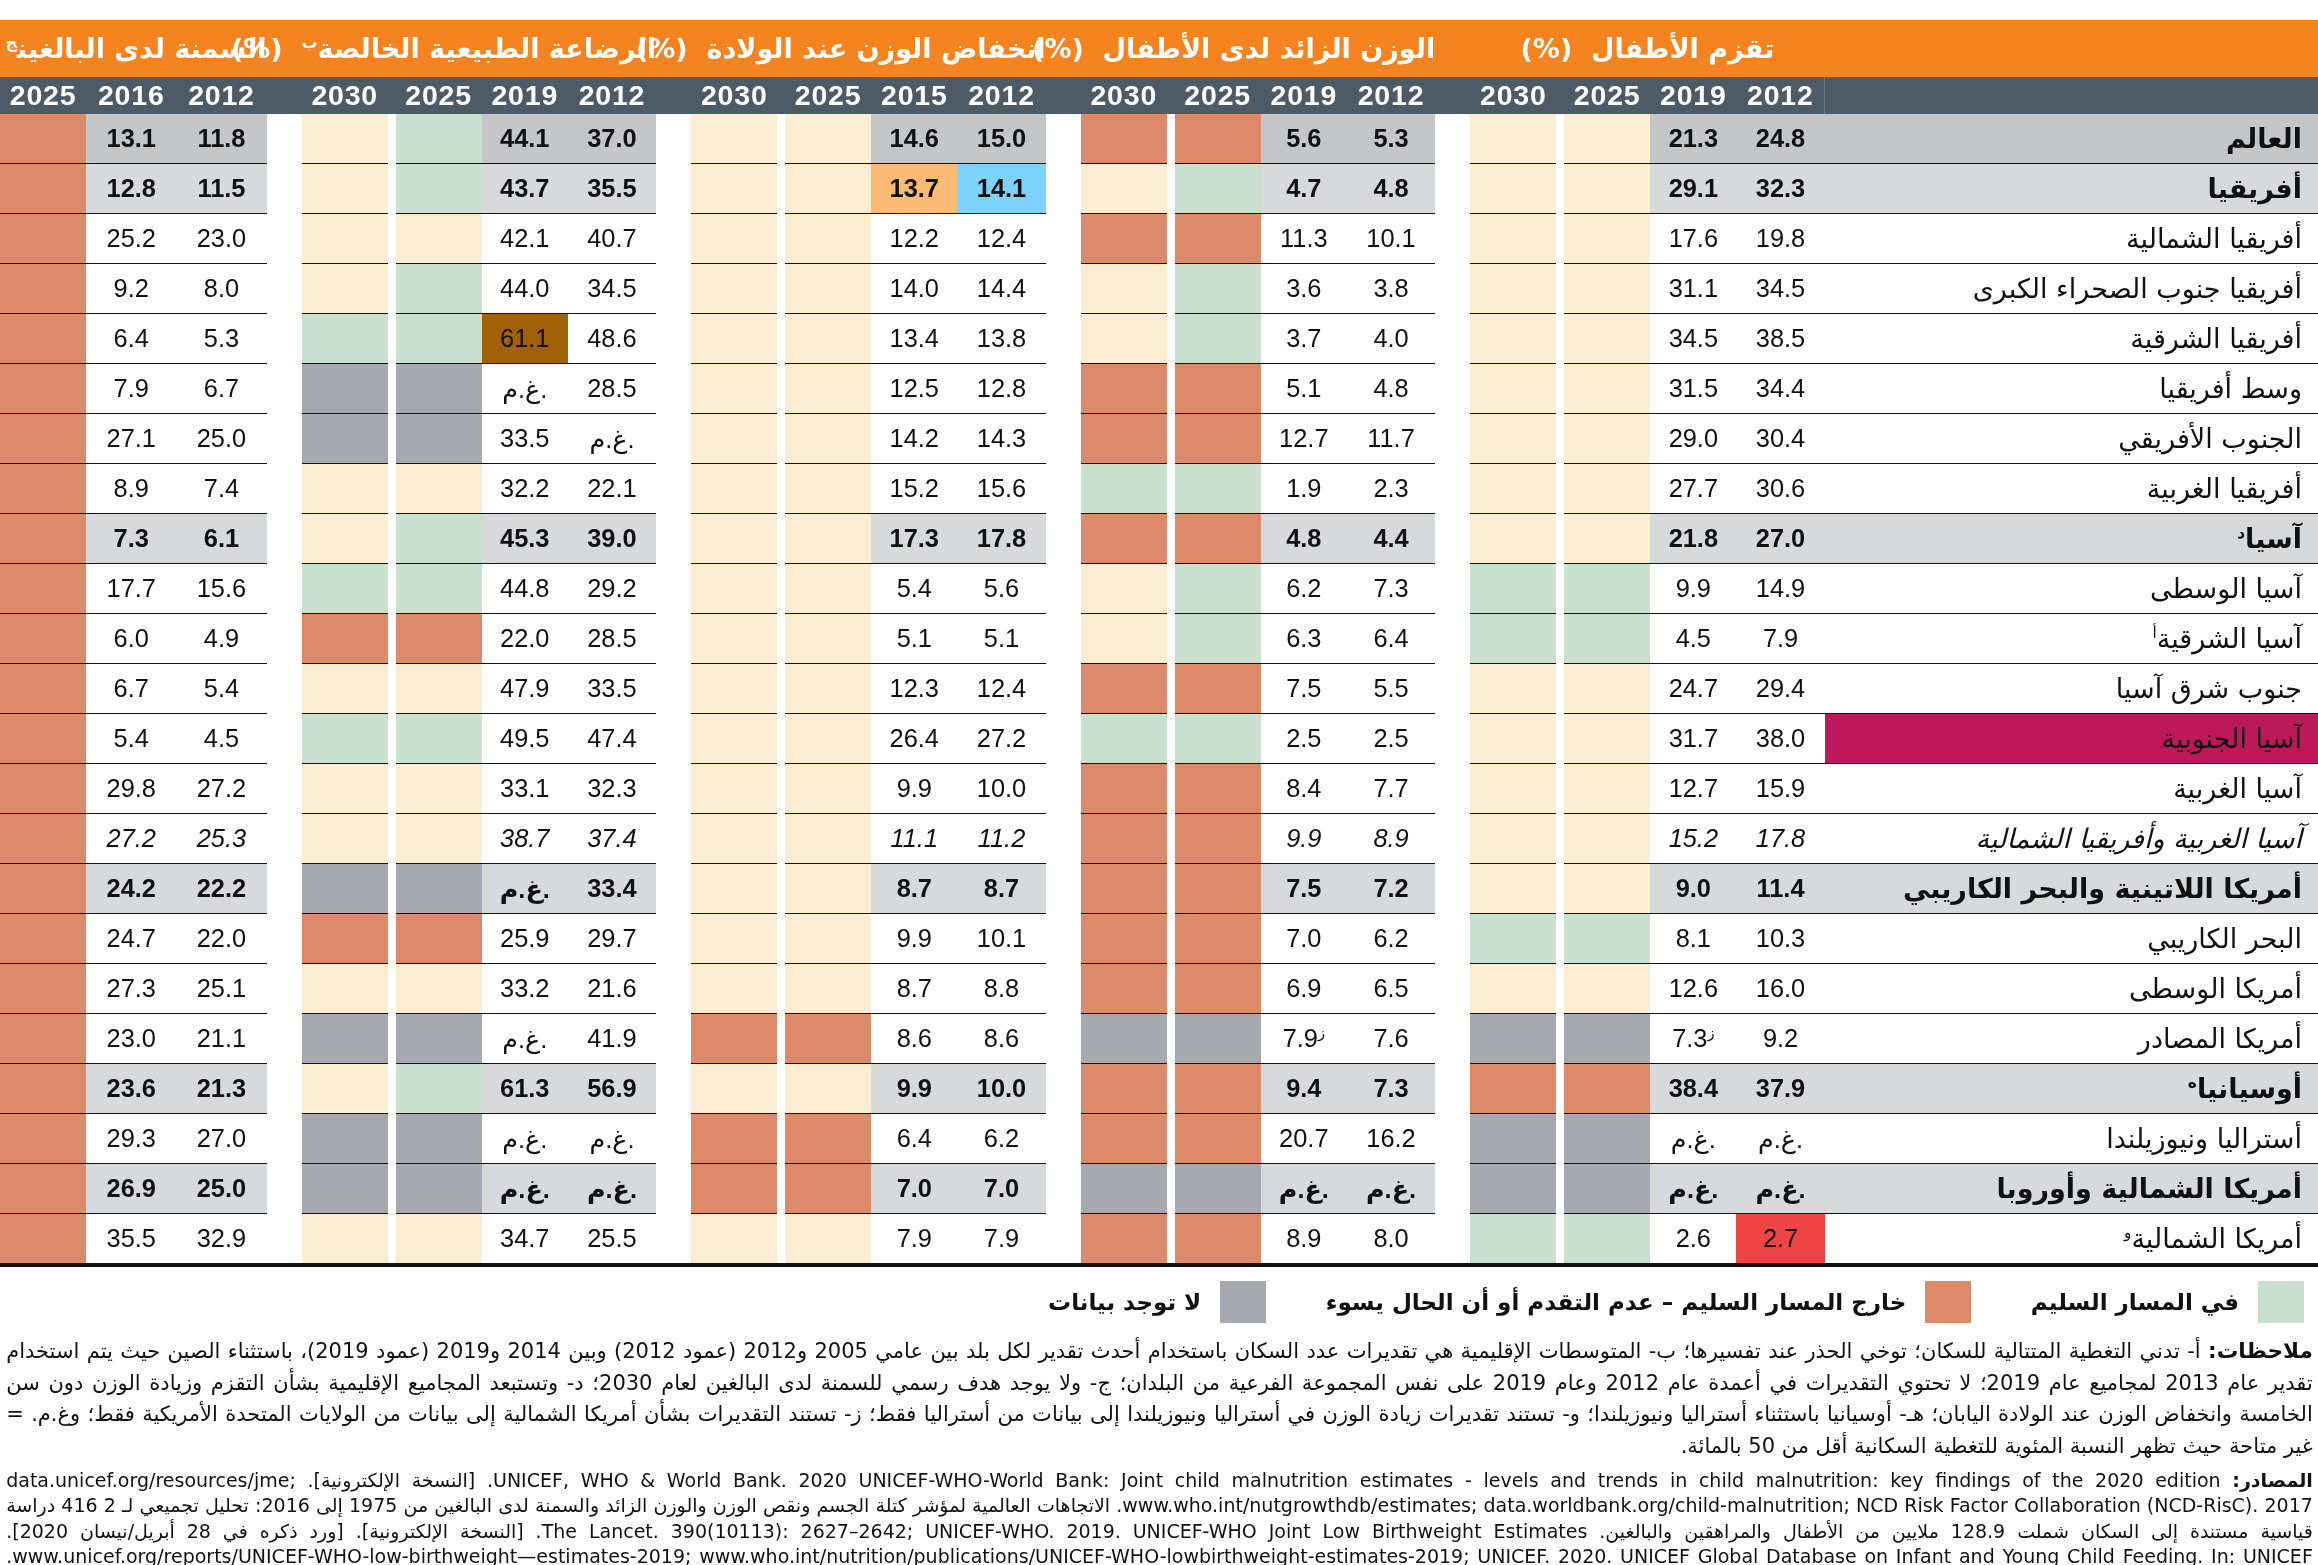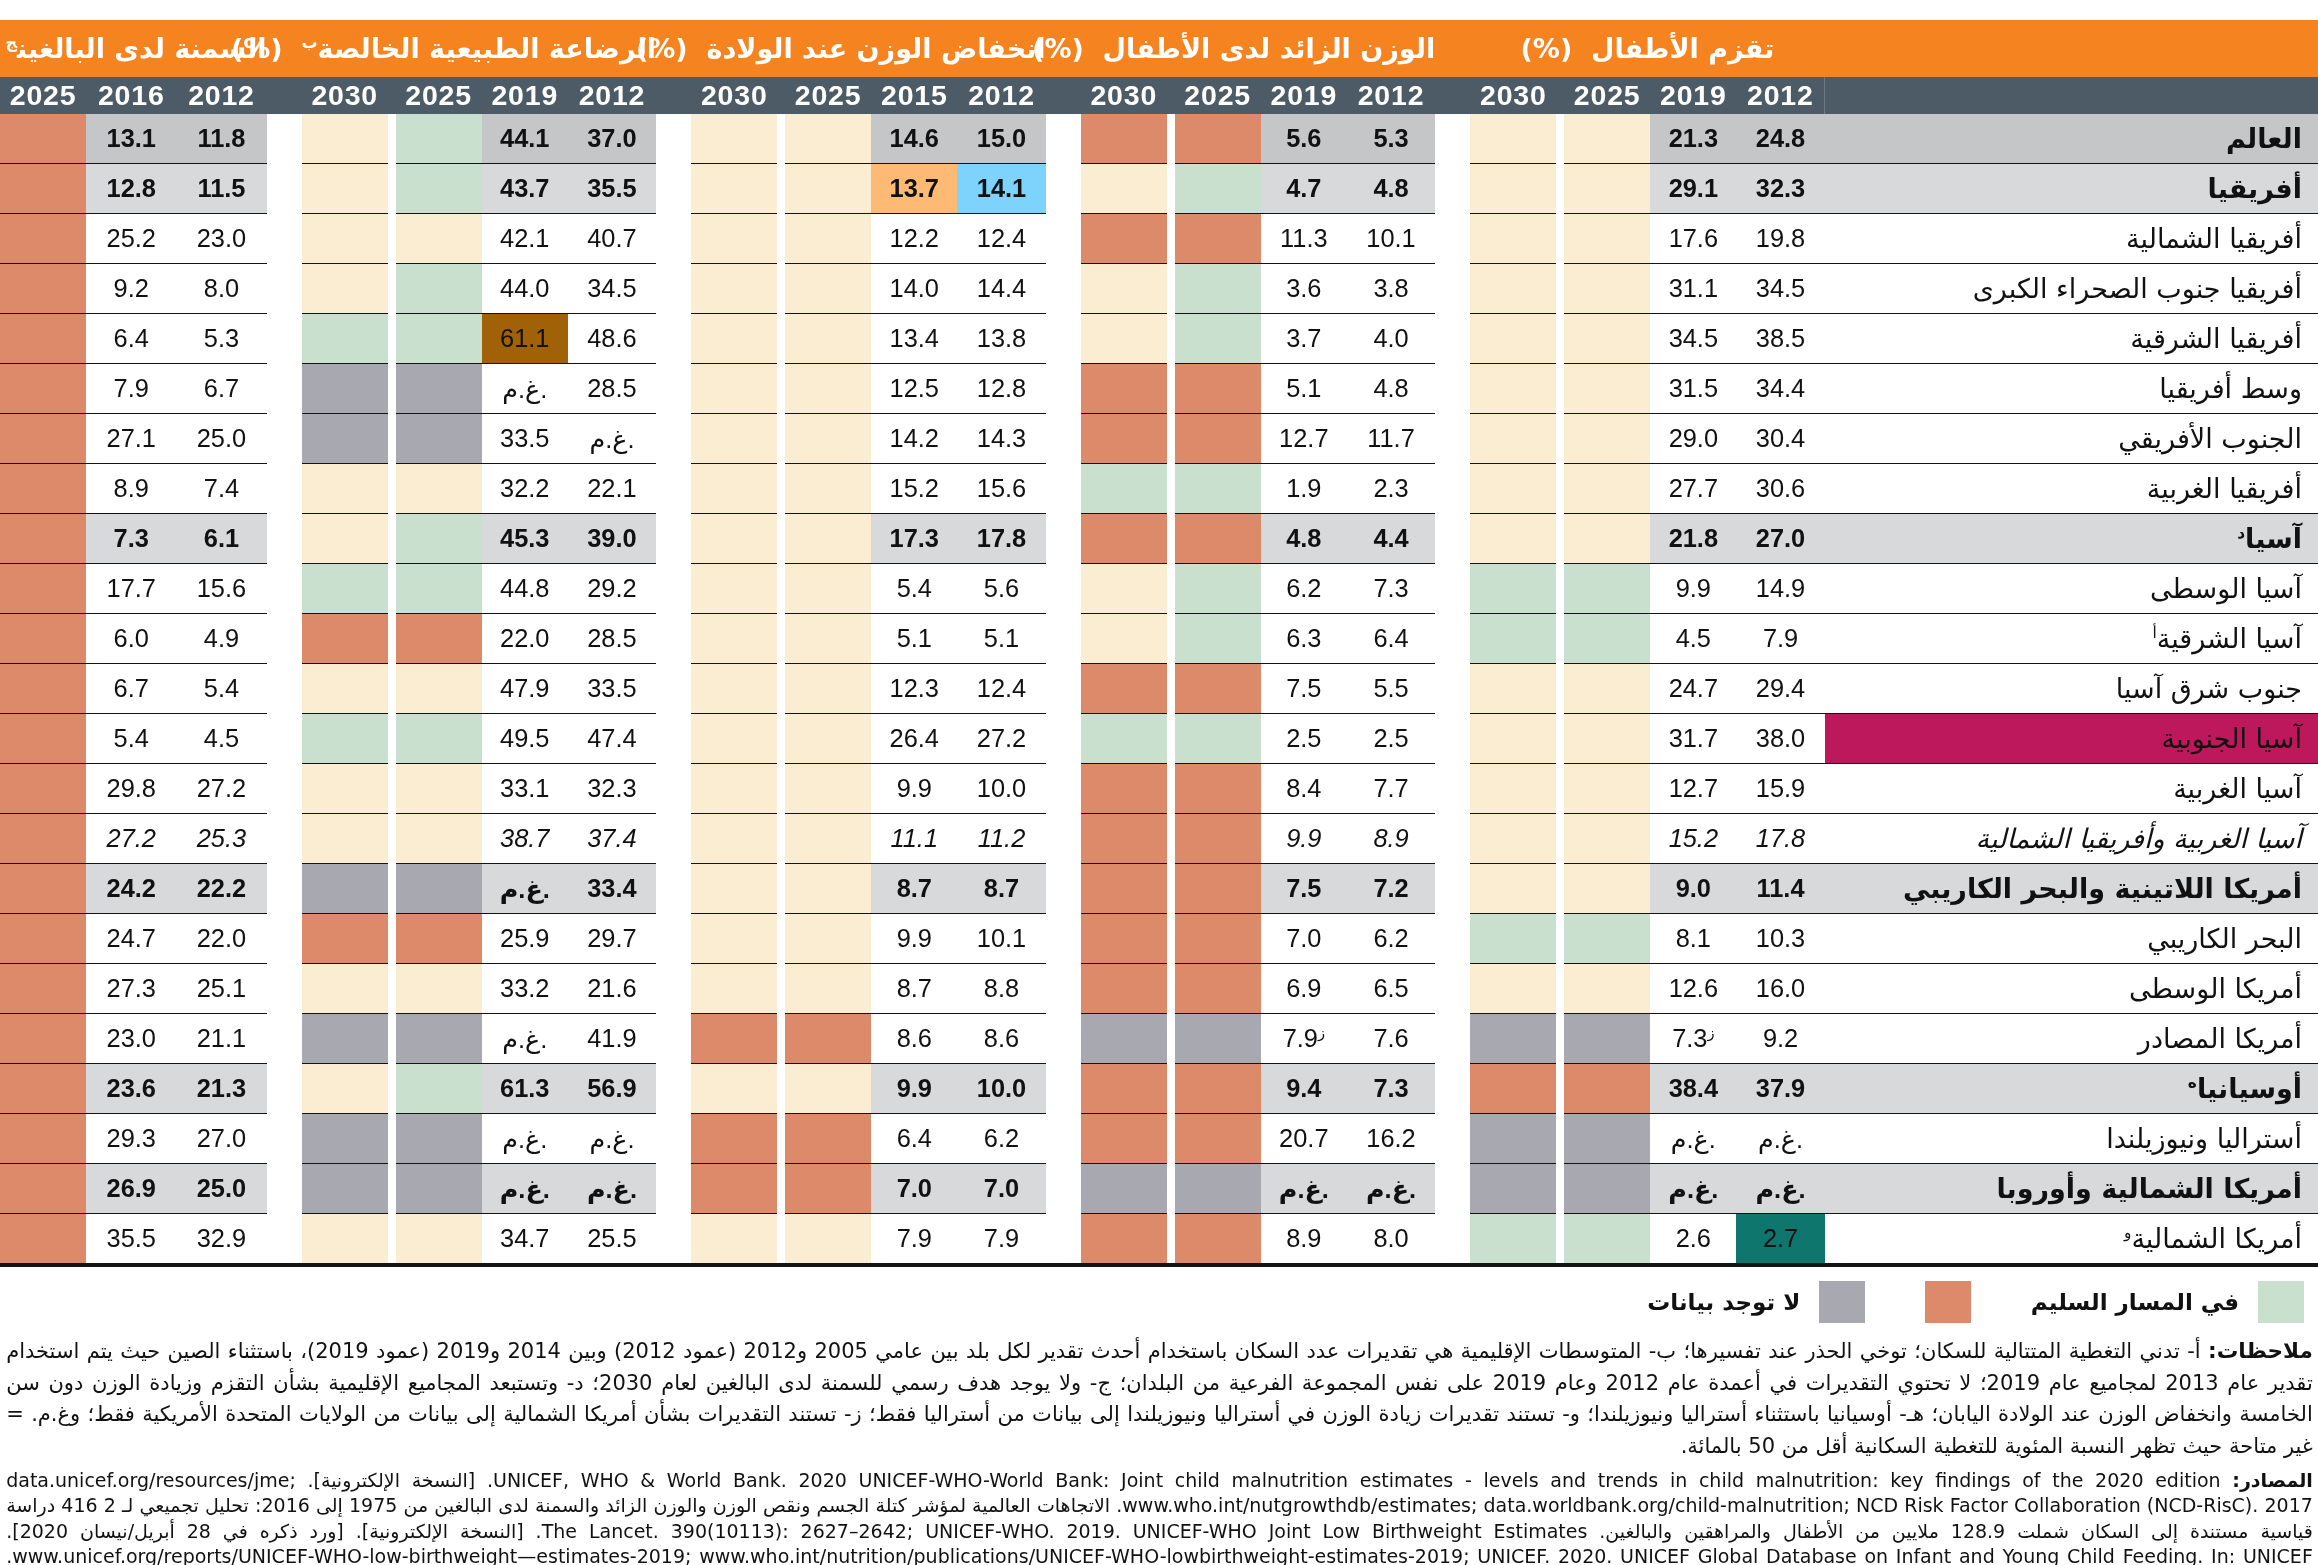--- a/index.html
+++ b/index.html
@@ -798,35 +798,36 @@
           <td style="background:#dc8a69"></td>
           <td class="gp"></td>
           <td style="background:#dc8a69"></td>
           <td class="val num" style="background:#ffffff">8.9</td>
           <td class="val num" style="background:#ffffff">8.0</td>
           <td class="gp"></td>
           <td style="background:#c8e0cd"></td>
           <td class="gp"></td>
           <td style="background:#c8e0cd"></td>
           <td class="val num" style="background:#ffffff">2.6</td>
-          <td class="val num" style="background:#0f766e">2.7</td>
+          <td class="val num" style="background:#ef4444">2.7</td>
           <td class="region" style="background:#ffffff">أمريكا الشمالية<sup>و</sup></td>
         </tr>
       </tbody>
     </table>
   <div class="bottomline"></div>
 </div>
 
 <div class="legend" id="legend">
     <div class="legend-item">
       <span class="legend-swatch" style="background:#c8e0cd"></span>
       <span class="legend-label">في المسار السليم</span>
     </div>
     <div class="legend-item">
       <span class="legend-swatch" style="background:#dc8a69"></span>
+      <span class="legend-label">خارج المسار السليم – عدم التقدم أو أن الحال يسوء</span>
     </div>
     <div class="legend-item">
       <span class="legend-swatch" style="background:#a8a8b1"></span>
       <span class="legend-label">لا توجد بيانات</span>
     </div>
   </div>
 
 <div class="notes">
   <b>ملاحظات:</b>
   <span>أ- تدني التغطية المتتالية للسكان؛ توخي الحذر عند تفسيرها؛ ب- المتوسطات الإقليمية هي تقديرات عدد السكان باستخدام أحدث تقدير لكل بلد بين عامي 2005 و2012 (عمود 2012) وبين 2014 و2019 (عمود 2019)، باستثناء الصين حيث يتم استخدام تقدير عام 2013 لمجاميع عام 2019؛ لا تحتوي التقديرات في أعمدة عام 2012 وعام 2019 على نفس المجموعة الفرعية من البلدان؛ ج- ولا يوجد هدف رسمي للسمنة لدى البالغين لعام 2030؛ د- وتستبعد المجاميع الإقليمية بشأن التقزم وزيادة الوزن دون سن الخامسة وانخفاض الوزن عند الولادة اليابان؛ هـ- أوسيانيا باستثناء أستراليا ونيوزيلندا؛ و- تستند تقديرات زيادة الوزن في أستراليا ونيوزيلندا إلى بيانات من أستراليا فقط؛ ز- تستند التقديرات بشأن أمريكا الشمالية إلى بيانات من الولايات المتحدة الأمريكية فقط؛ وغ.م. = غير متاحة حيث تظهر النسبة المئوية للتغطية السكانية أقل من 50 بالمائة.</span>

